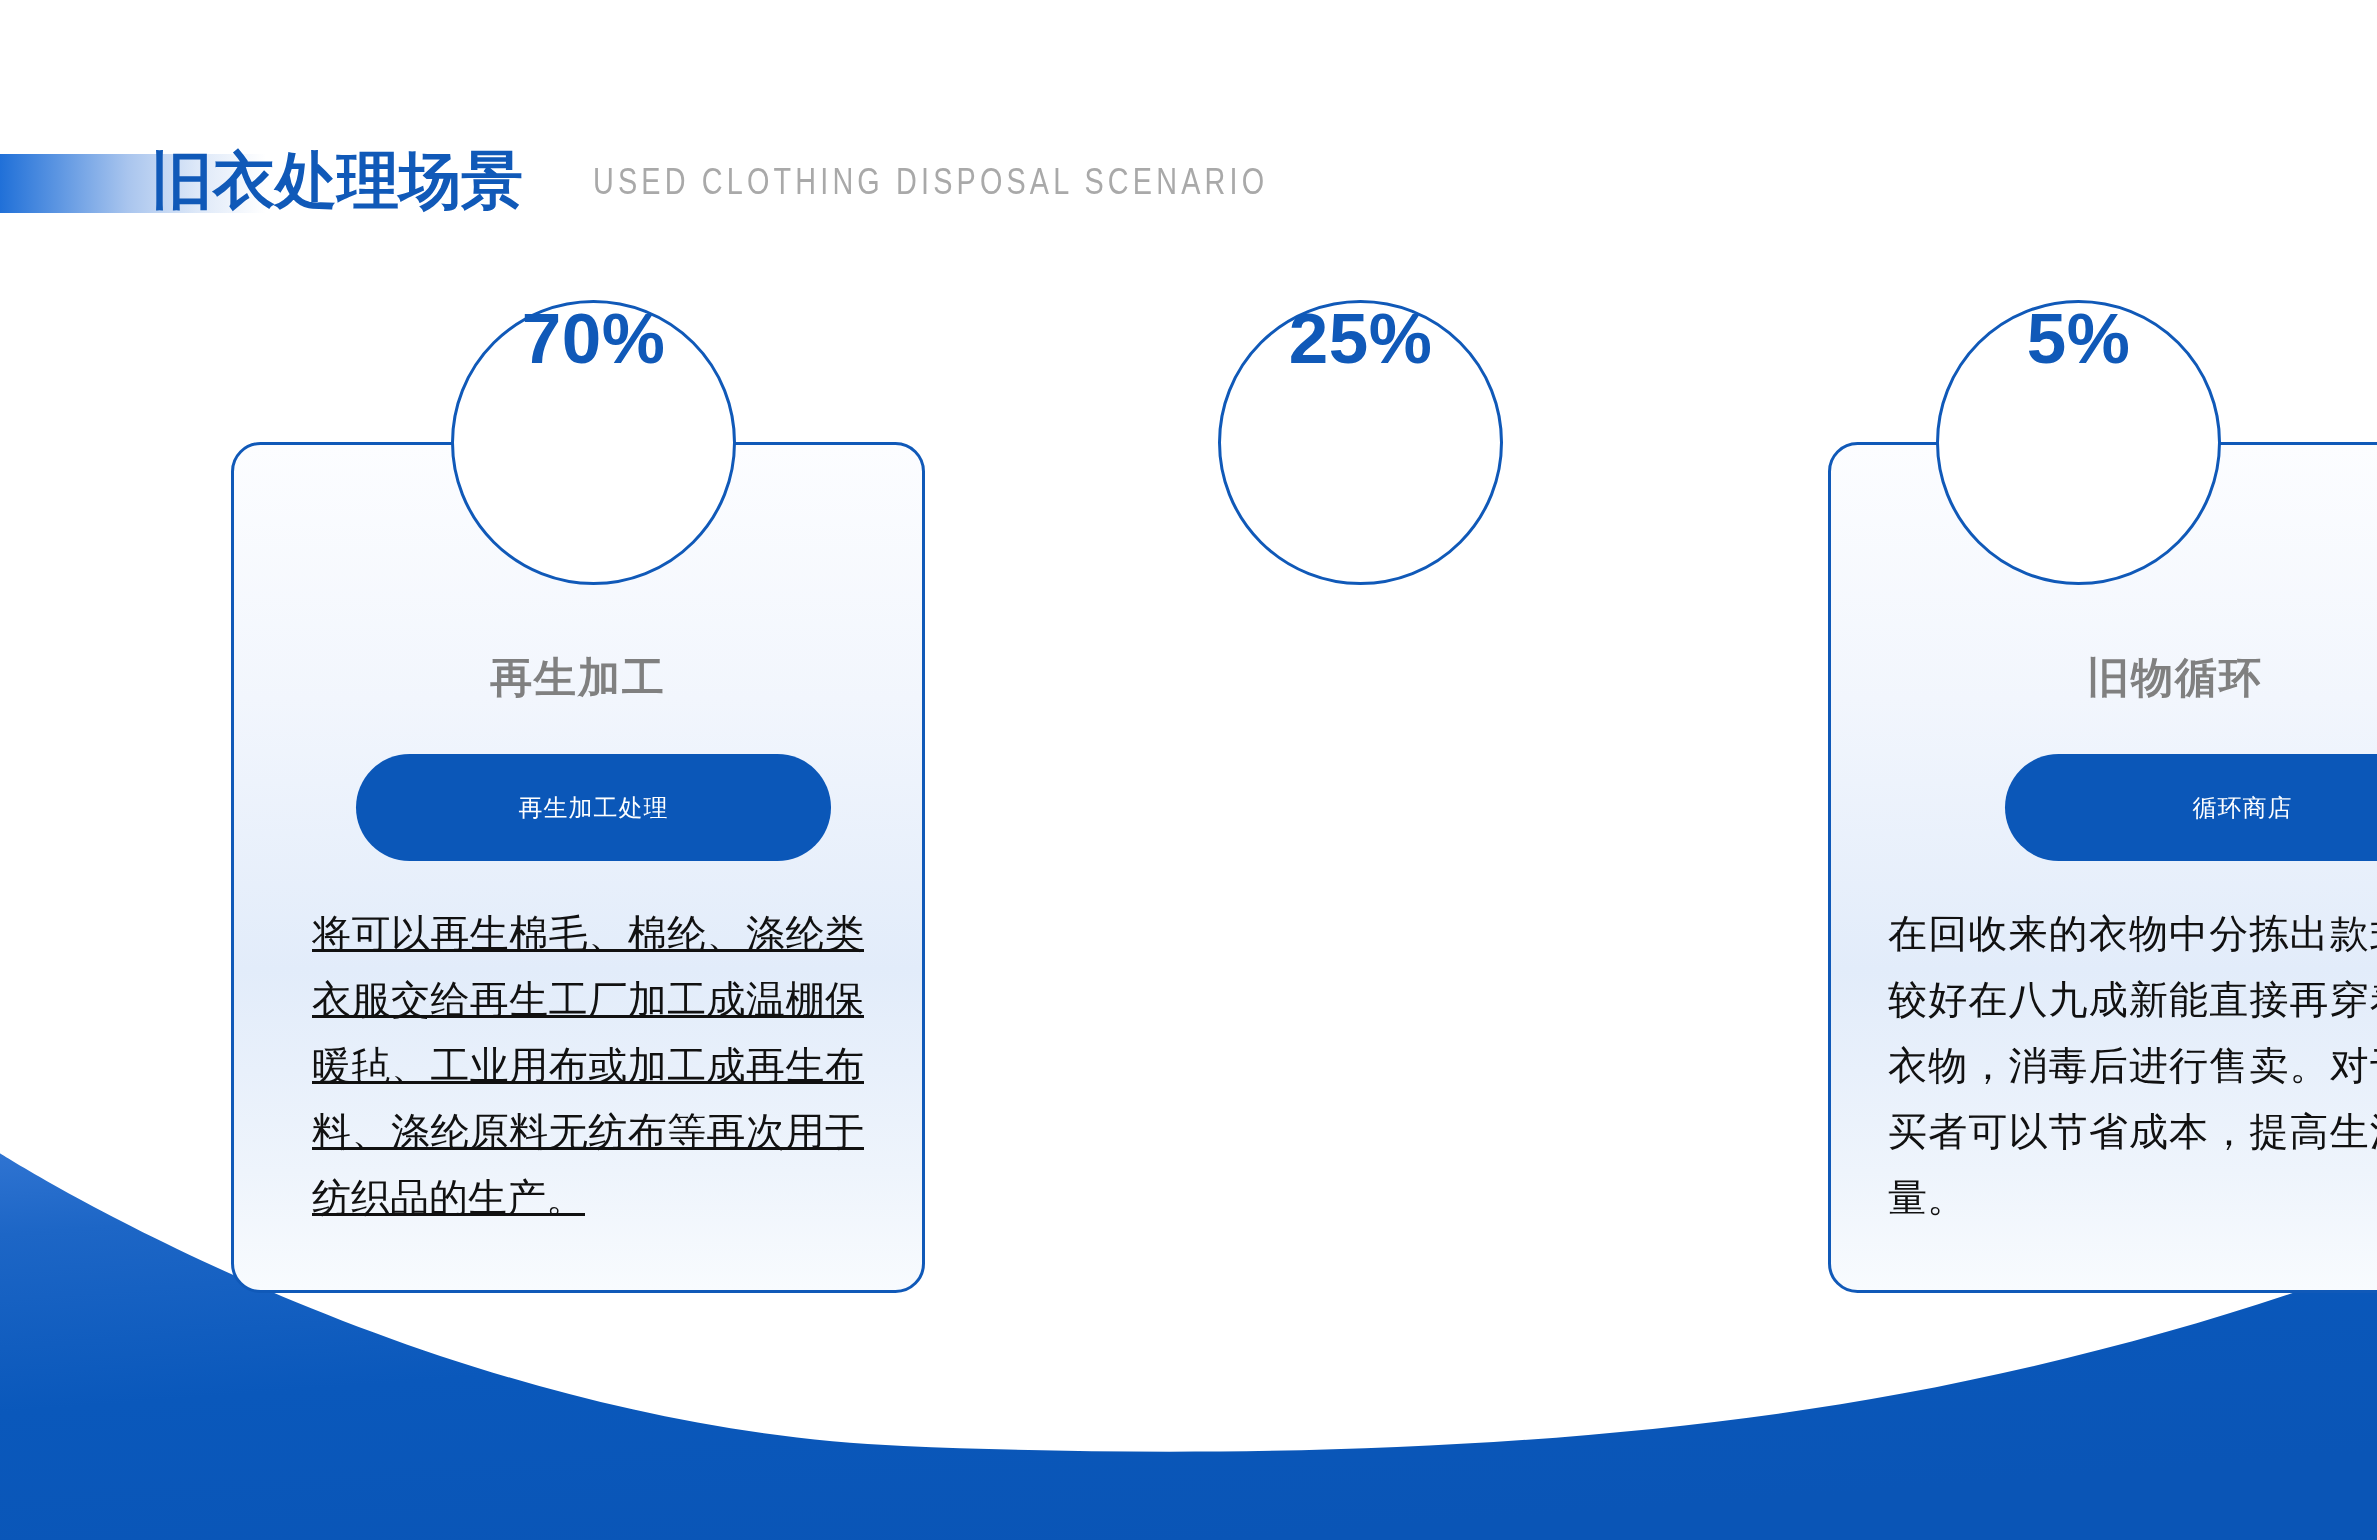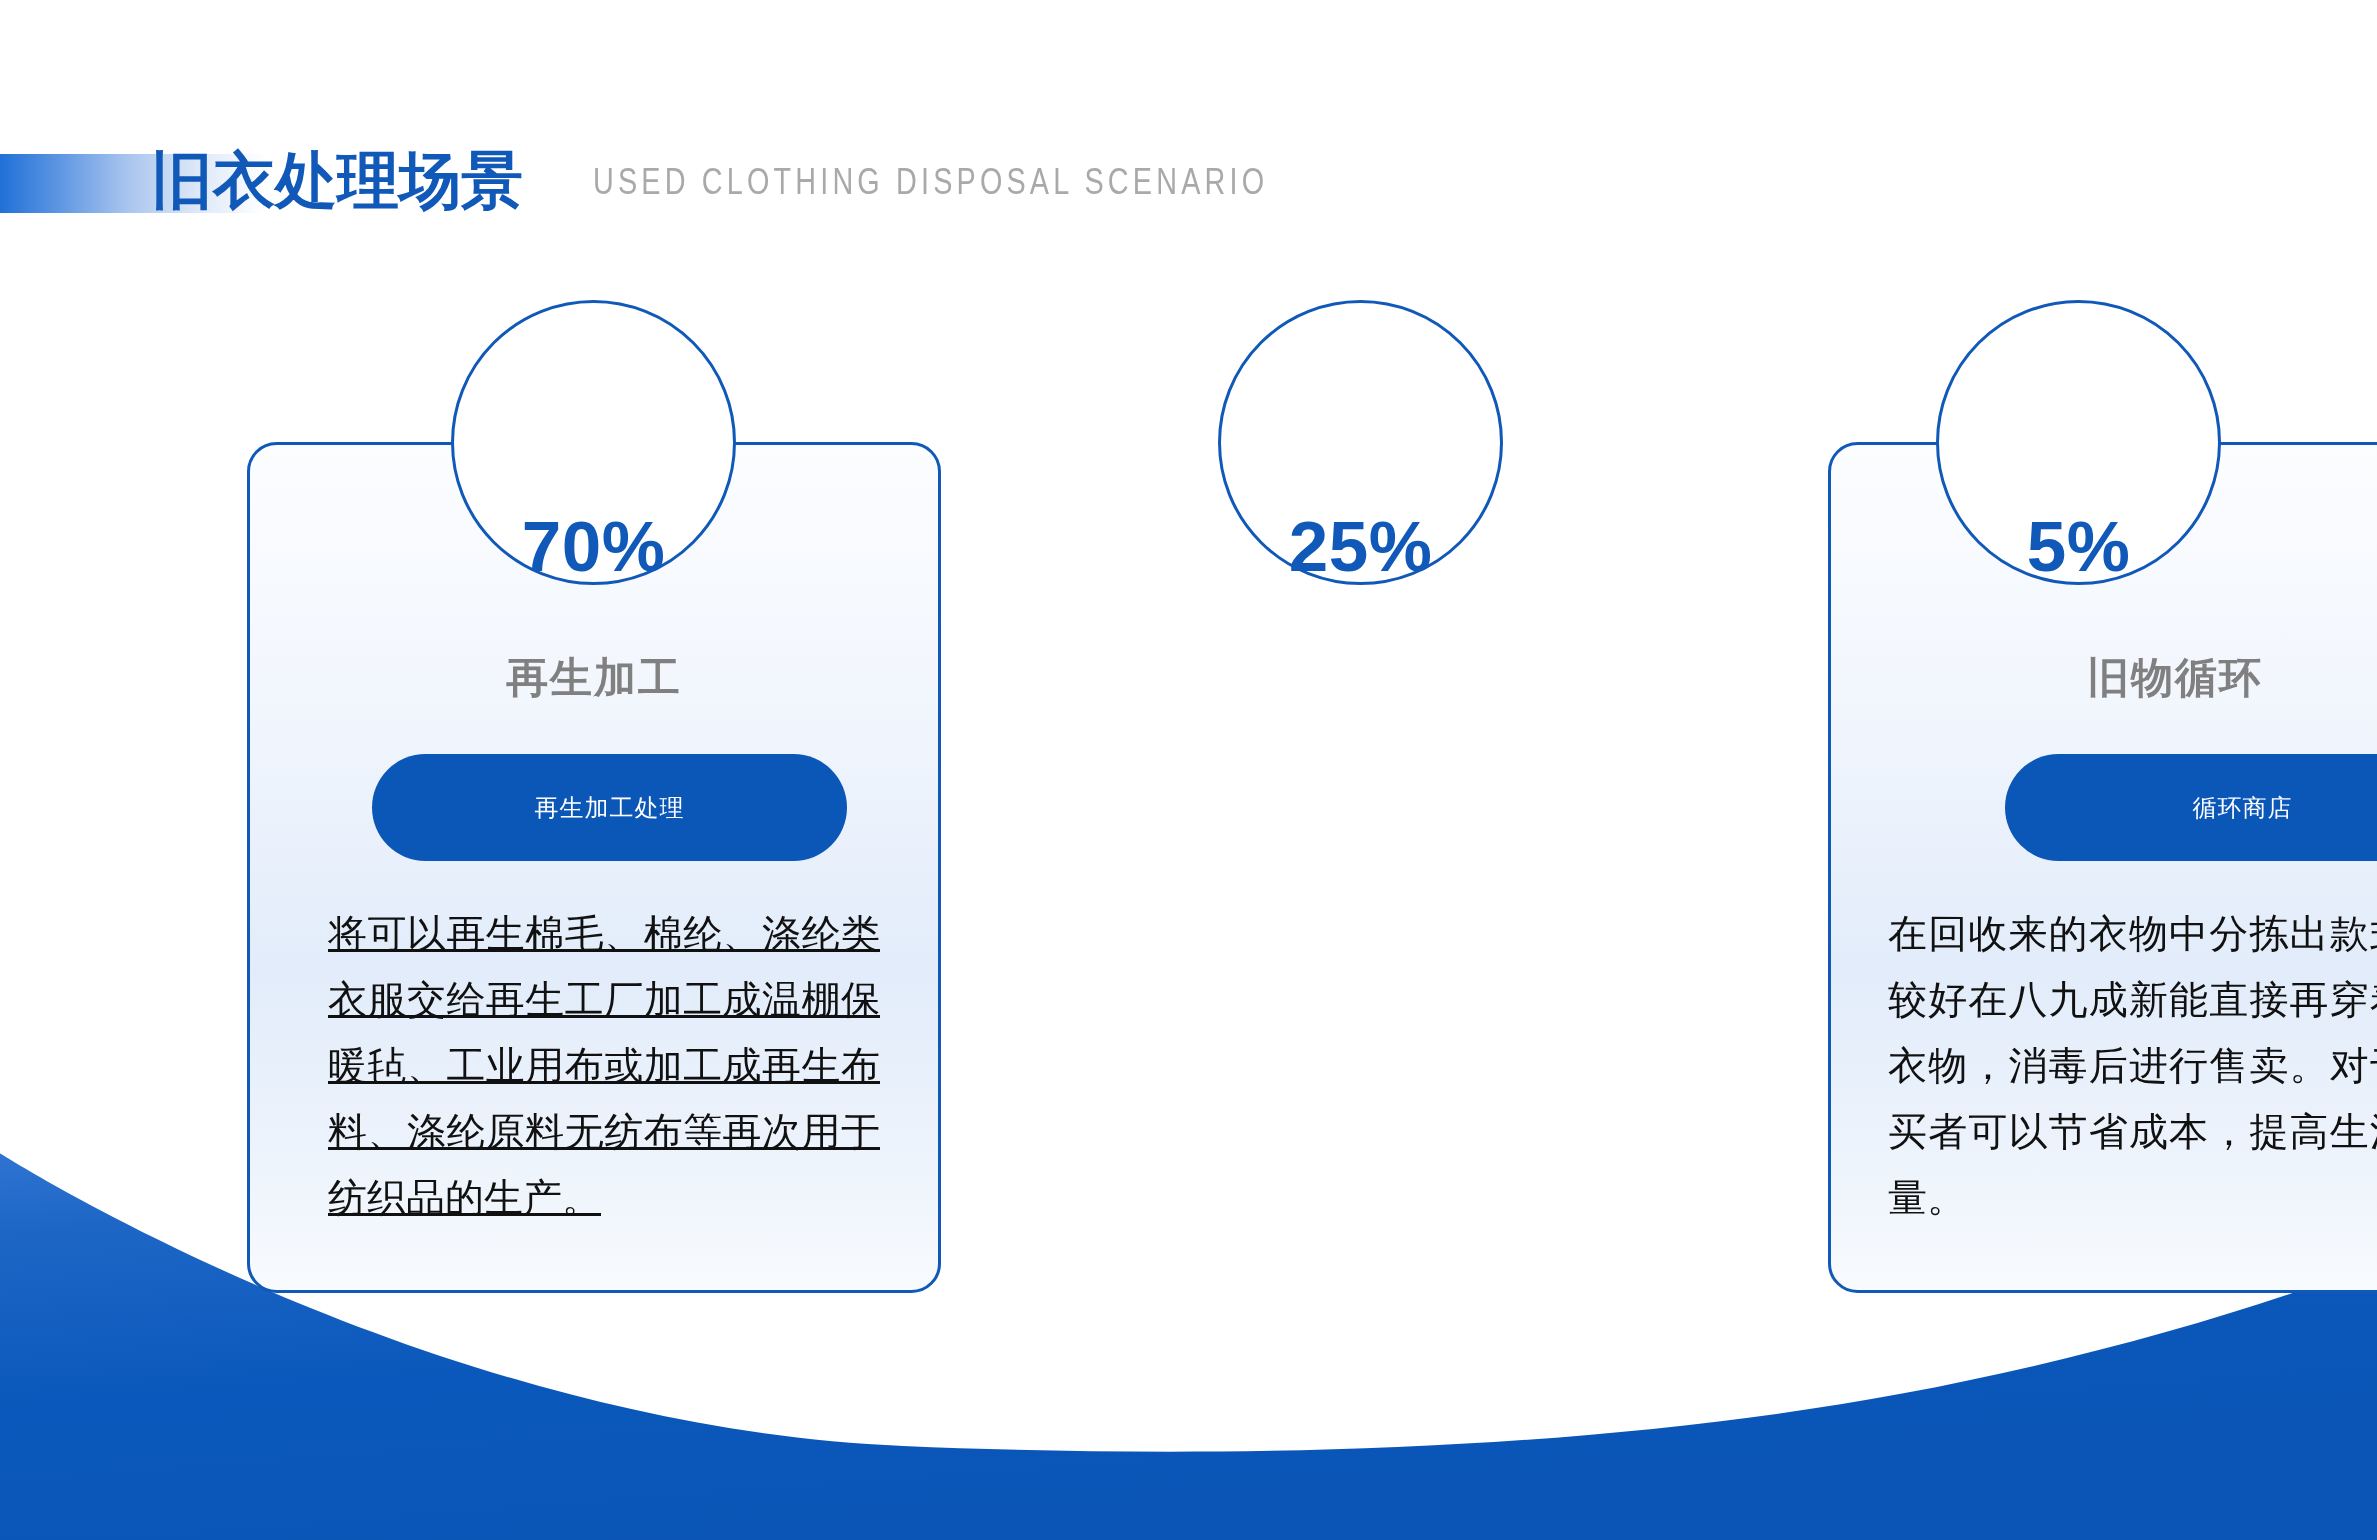--- a/index.html
+++ b/index.html
@@ -87,21 +87,21 @@
   .card {
     position: absolute;
     top: 442px;
     width: 694px;
     height: 851px;
     box-sizing: border-box;
     border: 3.3px solid #1059b8;
     border-radius: 29.5px;
     background: linear-gradient(to bottom, #fcfdff 0%, #f2f6fd 30%, #e2ecfa 62%, #eef4fc 86%, #f8fbfe 100%);
   }
-  .card-1 { left: 247px; }
+  .card-1 { left: 231px; }
   .card-2 { left: 1038px; }
   .card-3 { left: 1828px; }
 
   .card-title {
     position: absolute;
     left: 0;
     top: 209px;
     width: 100%;
     text-align: center;
     font-size: 42px;
@@ -148,21 +148,21 @@
   .circle {
     position: absolute;
     width: 285px;
     height: 285px;
     box-sizing: border-box;
     border: 3.3px solid #1059b8;
     border-radius: 50%;
     background: #ffffff;
     z-index: 6;
     display: flex;
-    align-items: flex-end;
+    align-items: flex-start;
     justify-content: center;
   }
   .circle span {
     font-size: 71px;
     font-weight: 700;
     color: #1059b8;
     letter-spacing: 0.5px;
     line-height: 71px;
   }
   .circle-1 { left: 451px;  top: 300px; }

